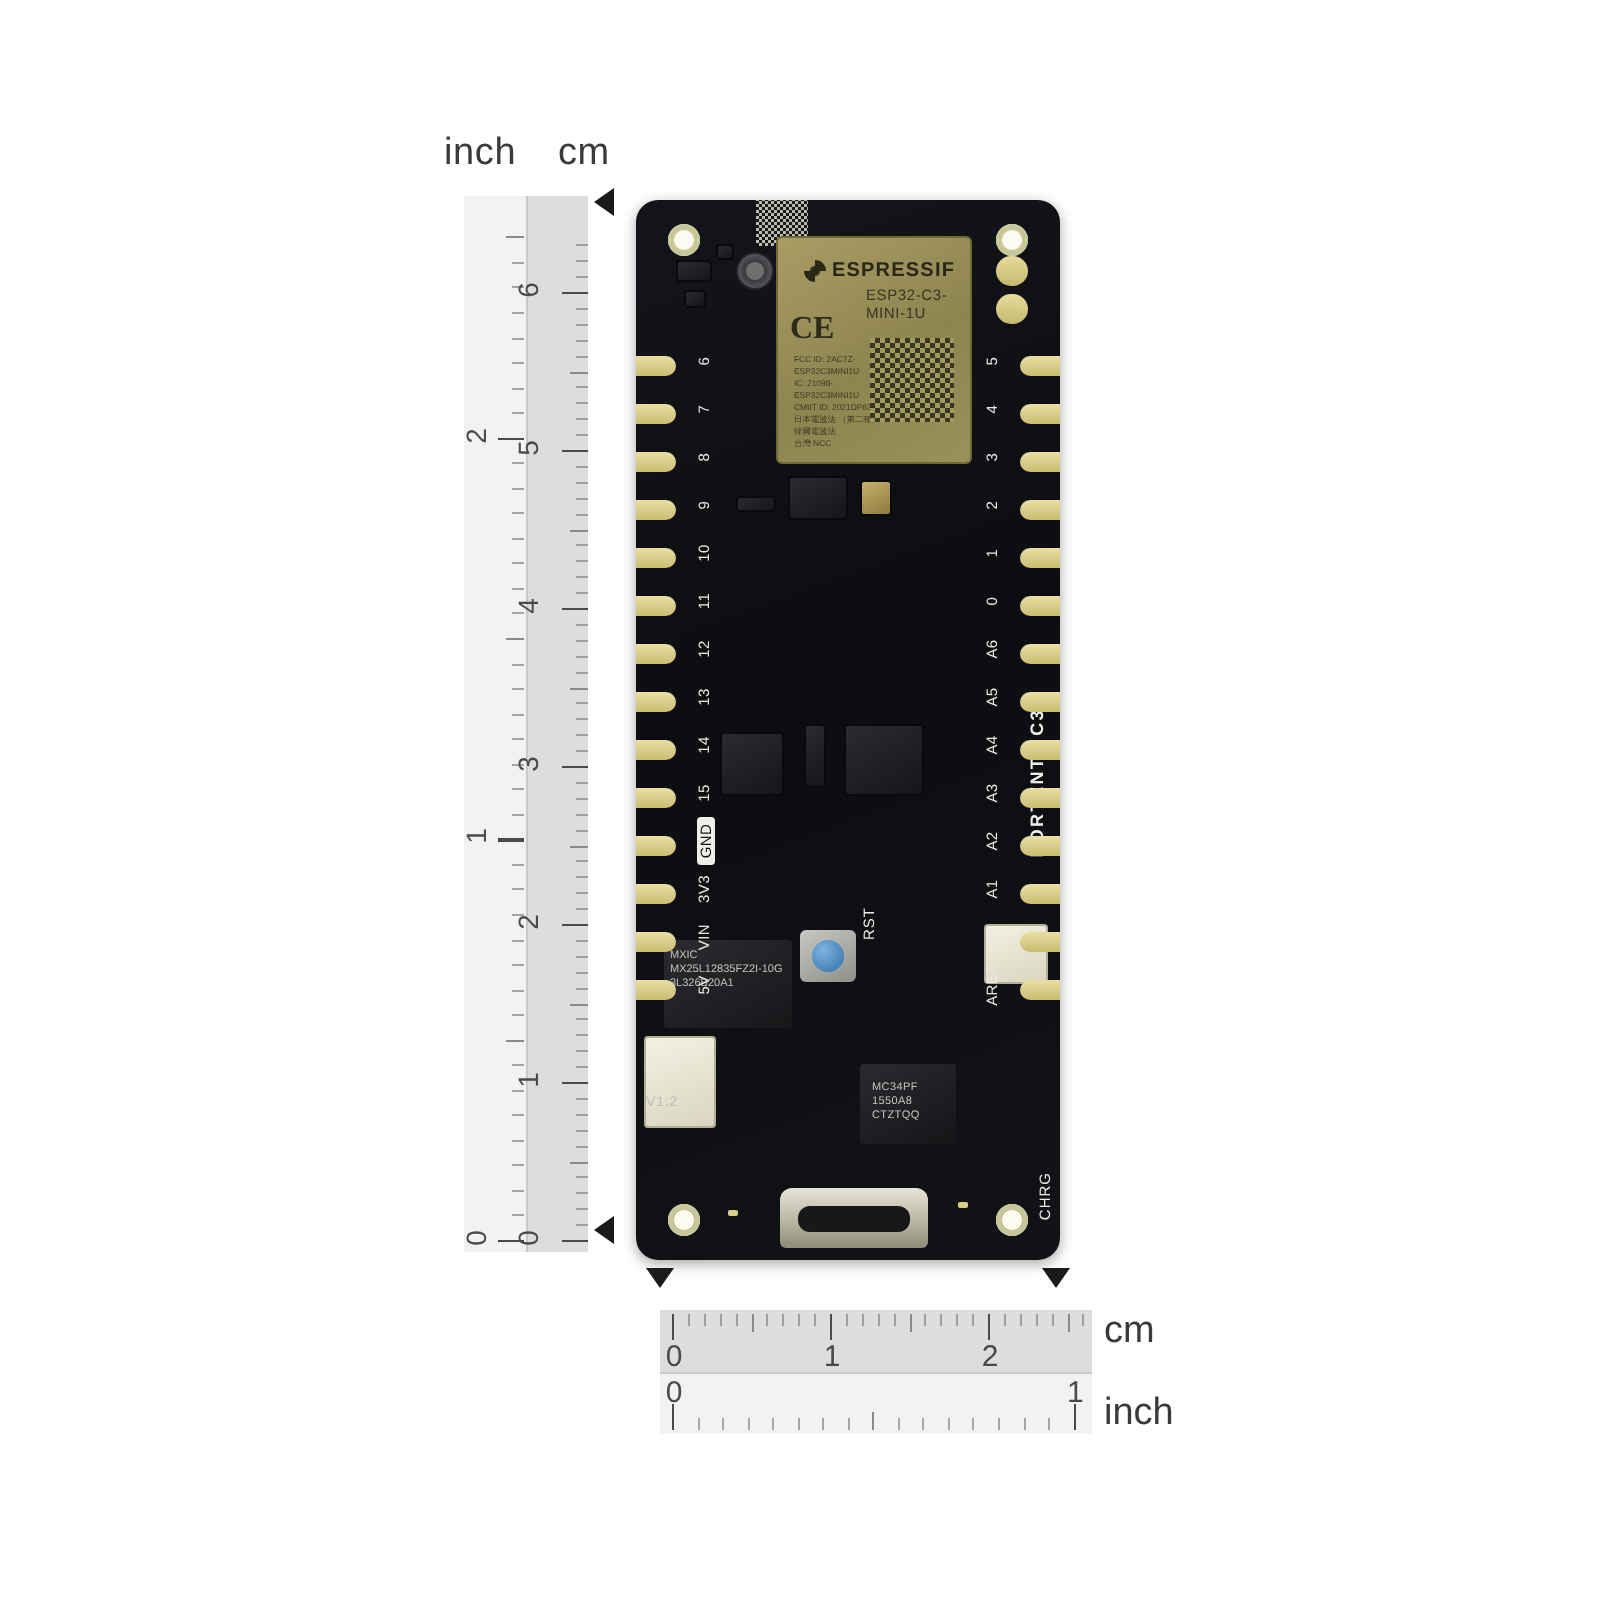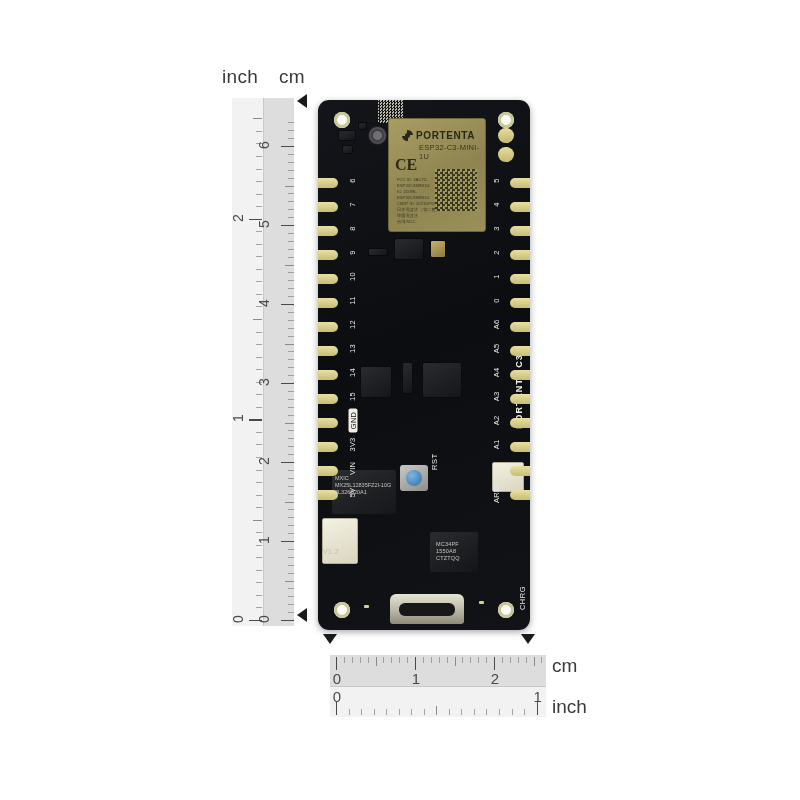--- a/index.html
+++ b/index.html
@@ -72,21 +72,21 @@
   .pin-label.gndbox{background:#efefe8;color:#111;border-radius:2px;padding:0 1px;}
 
   .esp{position:absolute;left:70px;top:18px;width:96px;height:112px;
        background:linear-gradient(150deg,#a89d63,#8e8450 55%,#9a9059);
        border-radius:3px;border:1px solid #6e6738;}
   .esp-brand{position:absolute;left:27px;top:11px;font-size:10px;font-weight:bold;
         color:#2a2718;letter-spacing:.6px;}
   .esp-logo{position:absolute;left:13px;top:11px;width:11px;height:11px;border-radius:50%;
         background:radial-gradient(circle at 50% 50%,#2a2718 2px,transparent 3px),
         conic-gradient(#2a2718 0 25%,transparent 0 50%,#2a2718 0 75%,transparent 0);}
-  .esp-part{position:absolute;left:10px;top:24px;font-size:7.5px;color:#3a3420;letter-spacing:.3px;padding-left:20px;}
+  .esp-part{position:absolute;left:24px;top:24px;font-size:7.5px;color:#3a3420;letter-spacing:.3px;padding-left:20px;}
   .esp-ce{position:absolute;left:6px;top:37px;font-size:16px;color:#2f2b1a;font-weight:bold;font-family:"Liberation Serif",serif;}
   .esp-fcc{position:absolute;left:8px;top:58px;font-size:4.2px;line-height:6px;color:#3d3722;width:52px;}
   .esp-qr{position:absolute;right:8px;top:50px;width:42px;height:42px;
         background:repeating-conic-gradient(#32301c 0 25%,#a39a60 0 50%);
         background-size:5px 5px;opacity:.92;}
   .qr-top{position:absolute;left:60px;top:-1px;width:26px;height:24px;
         background:repeating-conic-gradient(#171818 0 25%,#d8d6c6 0 50%);
         background-size:3px 3px;opacity:.85;}
 
   .ufl{position:absolute;left:50px;top:26px;width:17px;height:17px;border-radius:50%;
@@ -286,21 +286,21 @@
 
     <div class="qr-top"></div>
 
     <div class="ufl"></div>
     <div class="chip-sm" style="left:20px;top:30px;width:16px;height:9px;"></div>
     <div class="chip-sm" style="left:24px;top:45px;width:9px;height:7px;"></div>
     <div class="chip-sm" style="left:40px;top:22px;width:7px;height:6px;"></div>
 
     <div class="esp">
       <div class="esp-logo"></div>
-      <div class="esp-brand">PORTENTA</div>
+      <div class="esp-brand">ESPRESSIF</div>
       <div class="esp-part">ESP32-C3-MINI-1U</div>
       <div class="esp-ce">CE</div>
       <div class="esp-fcc" style="white-space:pre-line;">FCC ID: 2AC7Z-ESP32C3MINI1U
 IC: 21098-ESP32C3MINI1U
 CMIIT ID: 2021DP6392
 日本電波法 （第二種）
 韓國電波法
 台灣 NCC</div>
       <div class="esp-qr"></div>
     </div>

